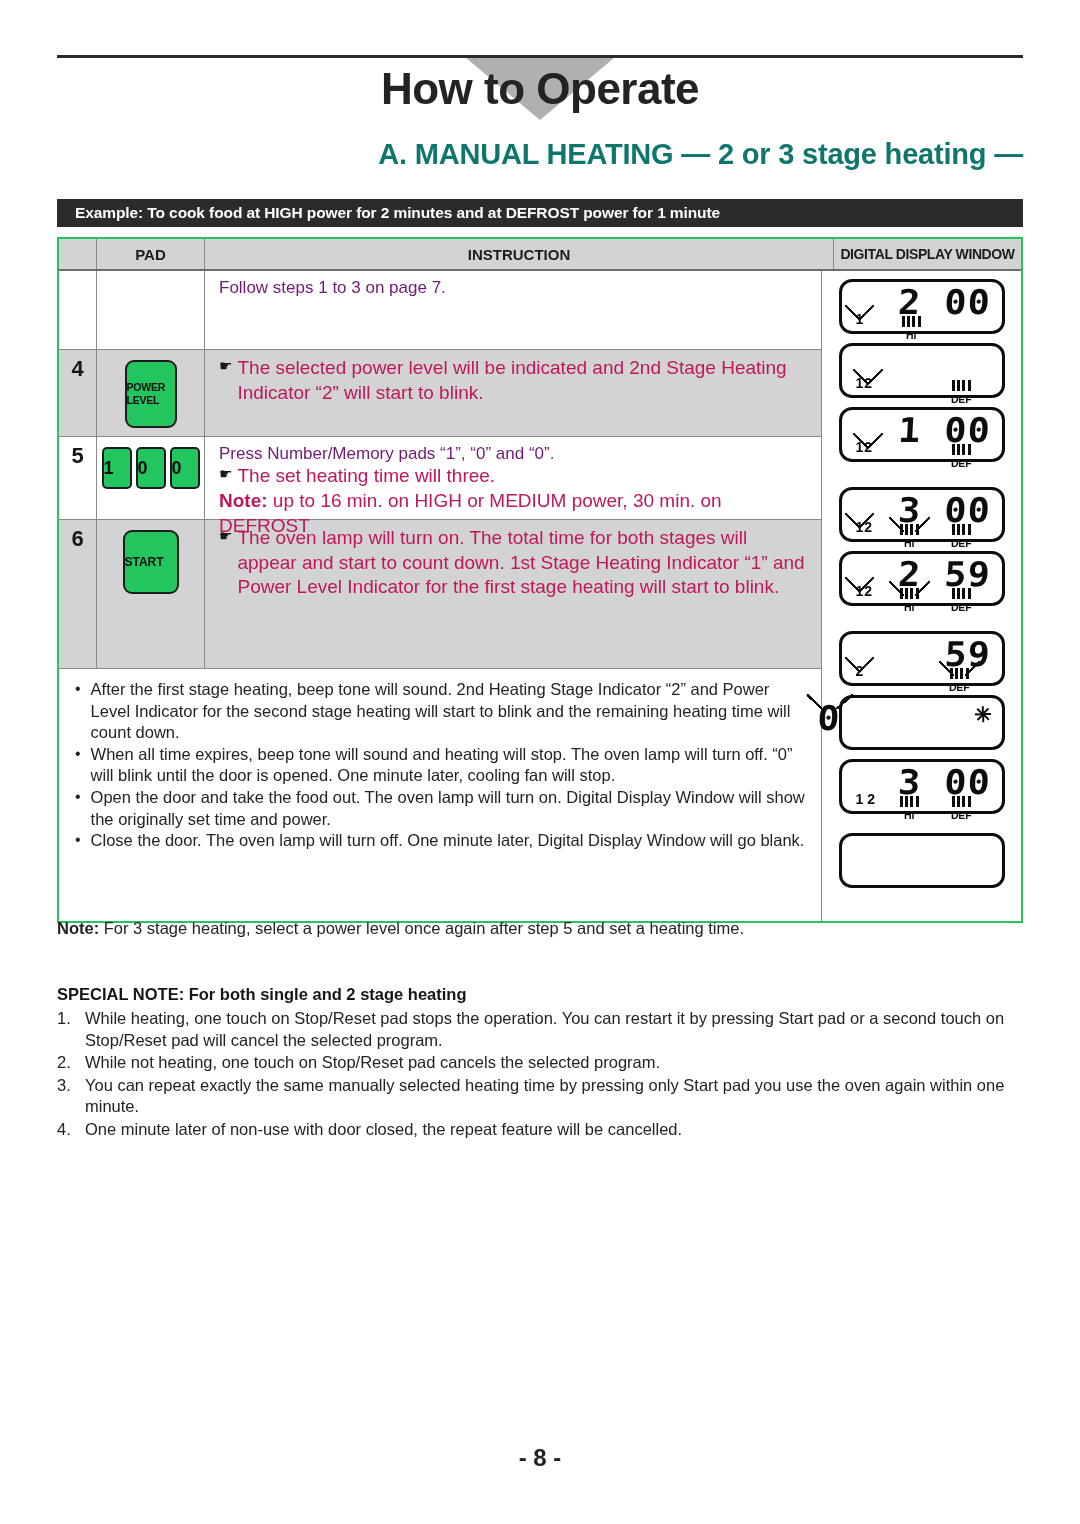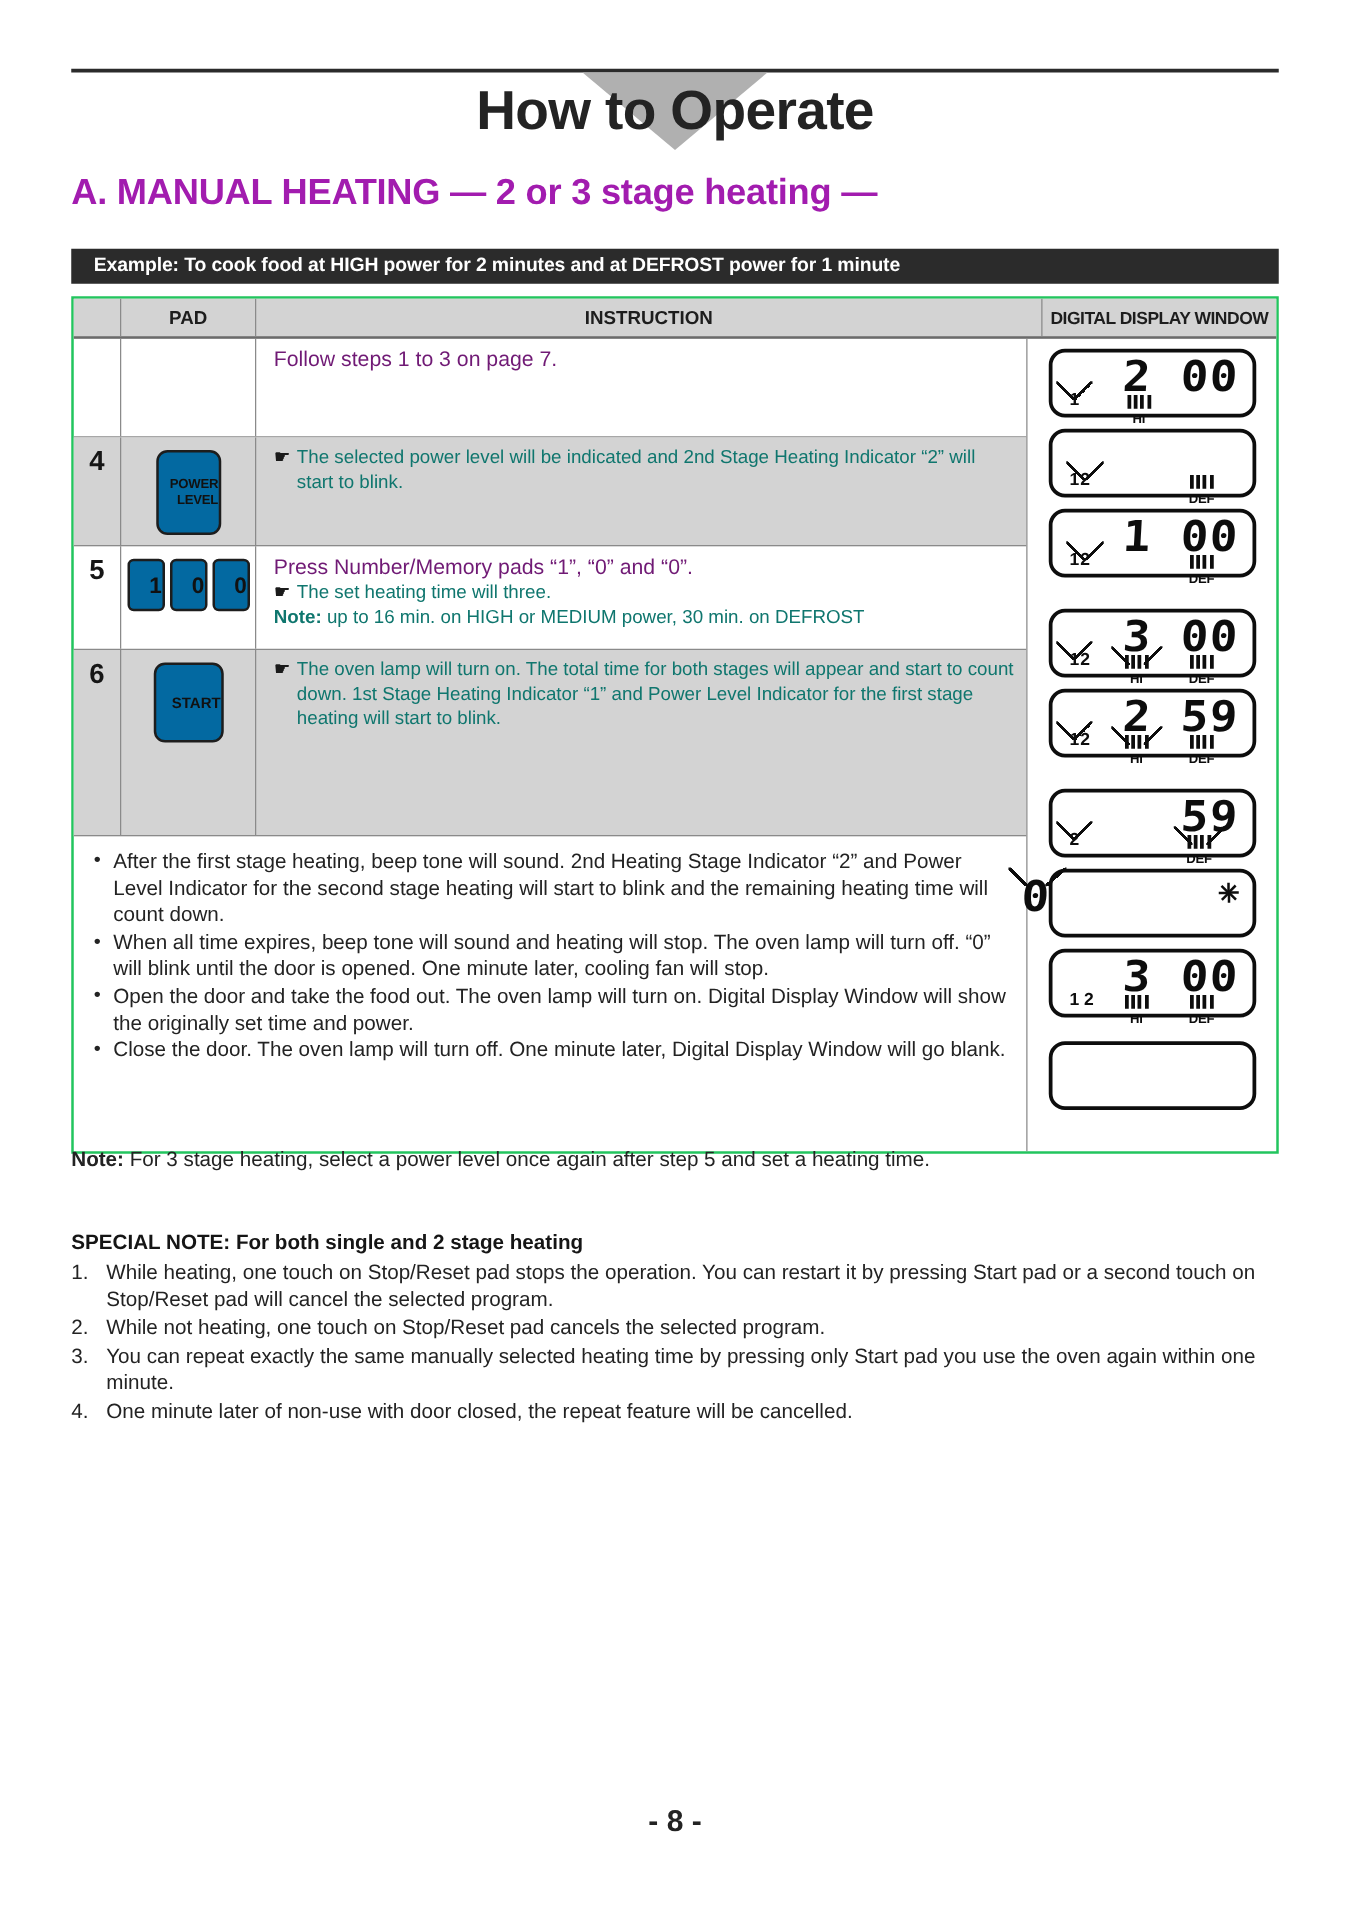--- a/index.html
+++ b/index.html
@@ -52,22 +52,23 @@
     font-weight: bold;
     letter-spacing: -0.5px;
     color: #232323;
   }
   .section-heading {
     position: absolute;
     left: 57px; top: 138px;
     width: 966px;
     font-size: 29px;
     font-weight: bold;
-    color: #a21caf;
+    color: #0f766e;
     letter-spacing: -0.2px;
+    text-align: right;
   }
 
   
   .example-bar {
     position: absolute;
     left: 57px; top: 199px;
     width: 966px; height: 28px;
     background: #2b2b2b;
     color: #ffffff;
     font-size: 15.5px;
@@ -132,42 +133,42 @@
   }
   .instr-cell {
     padding: 6px 10px 10px 14px;
   }
 
   .instr-title {
     font-size: 17px; font-weight: normal; color: #701a75;
     line-height: 1.25;
   }
   .instr-body {
-    font-size: 15px; color: #0f766e; line-height: 1.3;
+    font-size: 19px; color: #be185d; line-height: 1.3;
   }
   .bullet-line {
     display: flex;
     align-items: flex-start;
     gap: 5px;
   }
   .hand {
     flex: 0 0 auto;
     font-size: 15px;
     line-height: 1.3;
     color: #1a1a1a;
   }
   .note-inline b { font-weight: bold; }
 
   
   .pad {
-    background: #0369a1;
+    background: #22c55e;
     border: 2px solid #1d1d1d;
     border-radius: 9px;
     display: flex;
-    align-items: flex-end;
+    align-items: flex-start;
     justify-content: center;
     flex-direction: column;
     font-weight: bold;
     color: #111;
     box-sizing: border-box;
   }
   .pad-power {
     width: 52px; height: 68px;
     font-size: 10.5px;
     line-height: 1.2;

